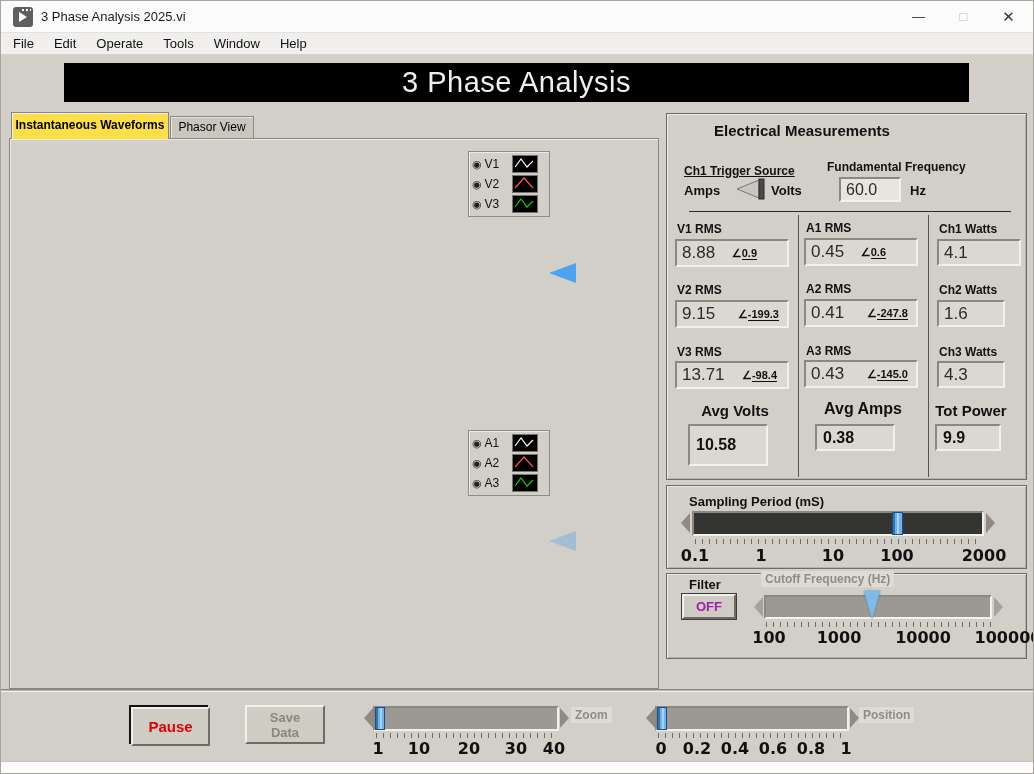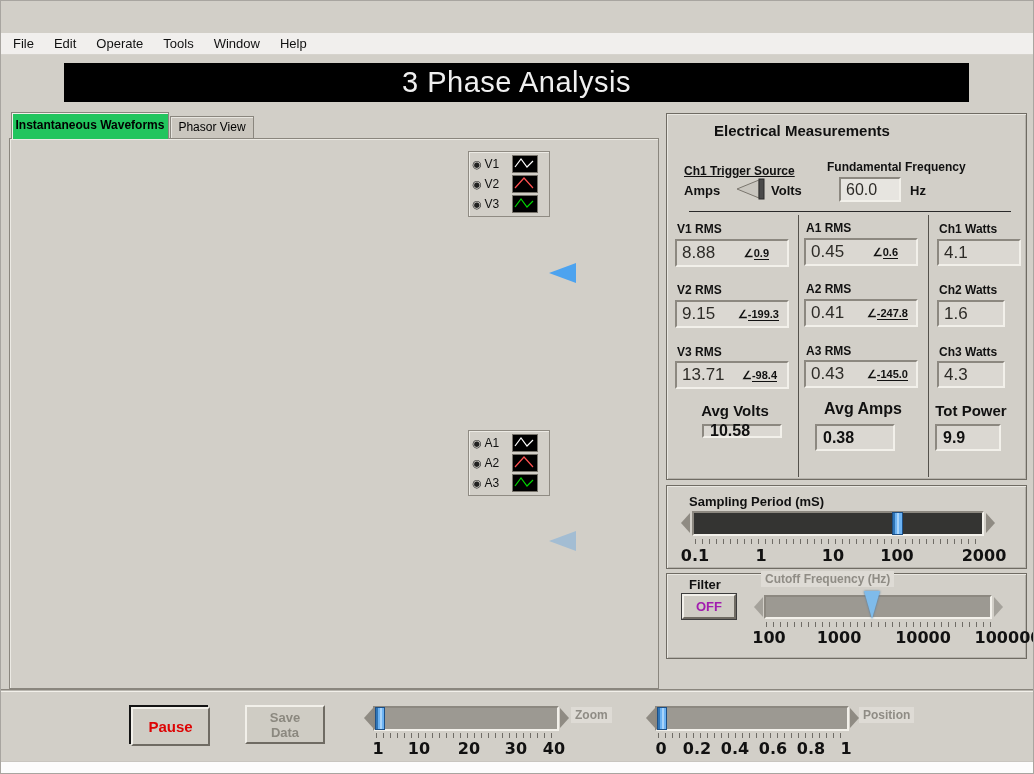--- a/index.html
+++ b/index.html
@@ -16,21 +16,21 @@
   .winbtn{top:0;width:45px;height:32px;text-align:center;line-height:32px;font-size:13px;color:#333;}
   
   .menubar{left:0;top:32px;width:1034px;height:22px;background:#f1efed;border-bottom:1px solid #d6d3cd;display:flex;align-items:center;padding-left:2px;}
   .menuitem{padding:2px 10px;font-size:13px;color:#111;}
 
   
   .banner{left:63px;top:62px;width:905px;height:39px;background:#000;display:flex;align-items:center;justify-content:center;}
   .banner span{color:#efefef;font-size:29px;letter-spacing:0.5px;}
 
   
-  .tab-active{left:10px;top:111px;width:158px;height:27px;background:#22c55e;border:1px solid #8a867e;border-bottom:none;z-index:3;
+  .tab-active{left:10px;top:111px;width:158px;height:27px;background:#fde047;border:1px solid #8a867e;border-bottom:none;z-index:3;
     font-size:12px;font-weight:bold;text-align:center;line-height:25px;box-shadow:inset 1px 1px 0 #f2f0ea;}
   .tab-inactive{left:169px;top:115px;width:84px;height:35px;background:#cac6be;border:1px solid #8a867e;border-bottom:none;
     font-size:12px;text-align:center;line-height:21px;box-shadow:inset 1px 1px 0 #e8e6e0;}
   .tabpage{left:8px;top:137px;width:650px;height:551px;background:#d2cfc8;border:1px solid #8a867e;box-shadow:inset 1px 1px 0 #eceae4;z-index:1;}
 
   
   .gpanel{border:1px solid #9a968e;box-shadow:inset 1px 1px 0 #e9e7e1, inset -1px -1px 0 #b9b6af;background:#d2cfc8;}
   .plot{background:#000;border:1px solid #444;}
   .ytick{font-family:"DejaVu Sans",sans-serif;font-size:13px;color:#111;text-align:right;width:36px;height:15px;line-height:15px;}
   .xtick{font-family:"DejaVu Sans",sans-serif;font-size:13px;color:#111;transform:translateX(-50%);white-space:nowrap;height:14px;line-height:14px;}
@@ -61,21 +61,21 @@
     font-weight:bold;font-size:13px;color:#a21caf;display:flex;align-items:center;justify-content:center;cursor:default;}
   .btnplain{background:#cfccc4;border:2px solid;border-color:#f2f0ea #6f6b63 #6f6b63 #f2f0ea;
     font-weight:bold;display:flex;align-items:center;justify-content:center;}
   .pausebtn{border:2px solid #141414;background:#404040;}
   .pauseinner{width:100%;height:100%;background:#cfccc4;border:2px solid;border-color:#f2f0ea #6f6b63 #6f6b63 #f2f0ea;
     display:flex;align-items:center;justify-content:center;font-weight:bold;font-size:15px;color:#dd0404;}
 
   .valbox{background:#dbd8d2;border:2px solid;border-color:#8c8880 #f2f0ea #f2f0ea #8c8880;display:flex;align-items:center;}
   .valtext{font-size:17px;color:#2e2c28;padding-left:5px;flex:1;}
   .valbig{font-size:16px;font-weight:bold;color:#111;padding-left:6px;}
-  .ang{font-size:11px;font-weight:bold;color:#111;padding-right:18px;white-space:nowrap;}
+  .ang{font-size:11px;font-weight:bold;color:#111;padding-right:30px;white-space:nowrap;}
   .ang .num{border-bottom:1px solid #111;}
 
   .panelbox{border:1px solid #6f6b63;box-shadow:inset 1px 1px 0 #e9e7e1, inset -1px -1px 0 #b5b2ab;}
   .vsep{width:1px;background:#55524c;}
   .hsep{height:1px;background:#2a2a2a;}
 
   
   .hslide{border:2px solid;border-color:#8c8880 #f2f0ea #f2f0ea #8c8880;}
   .hslide.dark{background:#343432;}
   .hslide.gray{background:#9c9992;}
@@ -88,20 +88,30 @@
   .cutoffptr{width:0;height:0;border-left:8px solid transparent;border-right:8px solid transparent;border-top:28px solid #7fbbea;filter:drop-shadow(0 0 1px #4a78a0);}
 
   .footerdiv{left:0;top:688px;width:1034px;height:3px;border-top:1px solid #8a867e;border-bottom:1px solid #f2f0ea;background:#b9b6af;}
   .statusbar{left:0;top:760px;width:1034px;height:14px;background:#fcfcfc;border-top:1px solid #c8c5bf;}
 </style>
 </head>
 <body>
 
 <div class="window">
 
+  <div class="abs titlebar">
+    <div class="abs appicon">
+      <div class="dots"></div>
+      <div class="play"></div>
+    </div>
+    <div class="abs wtitle">3 Phase Analysis 2025.vi</div>
+    <div class="abs winbtn" style="left:895px;">—</div>
+    <div class="abs winbtn" style="left:940px;color:#bdbdbd;">□</div>
+    <div class="abs winbtn" style="left:985px;font-size:15px;">✕</div>
+  </div>
 
   <div class="abs menubar">
     <span class="menuitem">File</span>
     <span class="menuitem">Edit</span>
     <span class="menuitem">Operate</span>
     <span class="menuitem">Tools</span>
     <span class="menuitem">Window</span>
     <span class="menuitem">Help</span>
   </div>
 
@@ -312,21 +322,21 @@
   <div class="abs valbox" style="left:803px;top:359px;width:114px;height:28px;">
     <span class="valtext">0.43</span>
     <span class="ang" style="padding-right:8px;"><span>∠</span><span class="num">-145.0</span></span>
   </div>
   <div class="abs lbl12" style="left:938px;top:344px;">Ch3 Watts</div>
   <div class="abs valbox" style="left:936px;top:360px;width:68px;height:27px;">
     <span class="valtext">4.3</span>
   </div>
 
   <div class="abs" style="left:688px;top:401px;width:92px;text-align:center;font-weight:bold;font-size:15px;color:#111;">Avg Volts</div>
-  <div class="abs valbox" style="left:687px;top:423px;width:80px;height:14px;margin-left:14px;">
+  <div class="abs valbox" style="left:687px;top:423px;width:80px;height:42px;">
     <span class="valbig">10.58</span>
   </div>
   <div class="abs" style="left:814px;top:399px;width:96px;text-align:center;font-weight:bold;font-size:16px;color:#111;">Avg Amps</div>
   <div class="abs valbox" style="left:814px;top:423px;width:80px;height:27px;">
     <span class="valbig">0.38</span>
   </div>
   <div class="abs" style="left:930px;top:401px;width:80px;text-align:center;font-weight:bold;font-size:15px;color:#111;">Tot Power</div>
   <div class="abs valbox" style="left:934px;top:423px;width:66px;height:27px;">
     <span class="valbig">9.9</span>
   </div>

